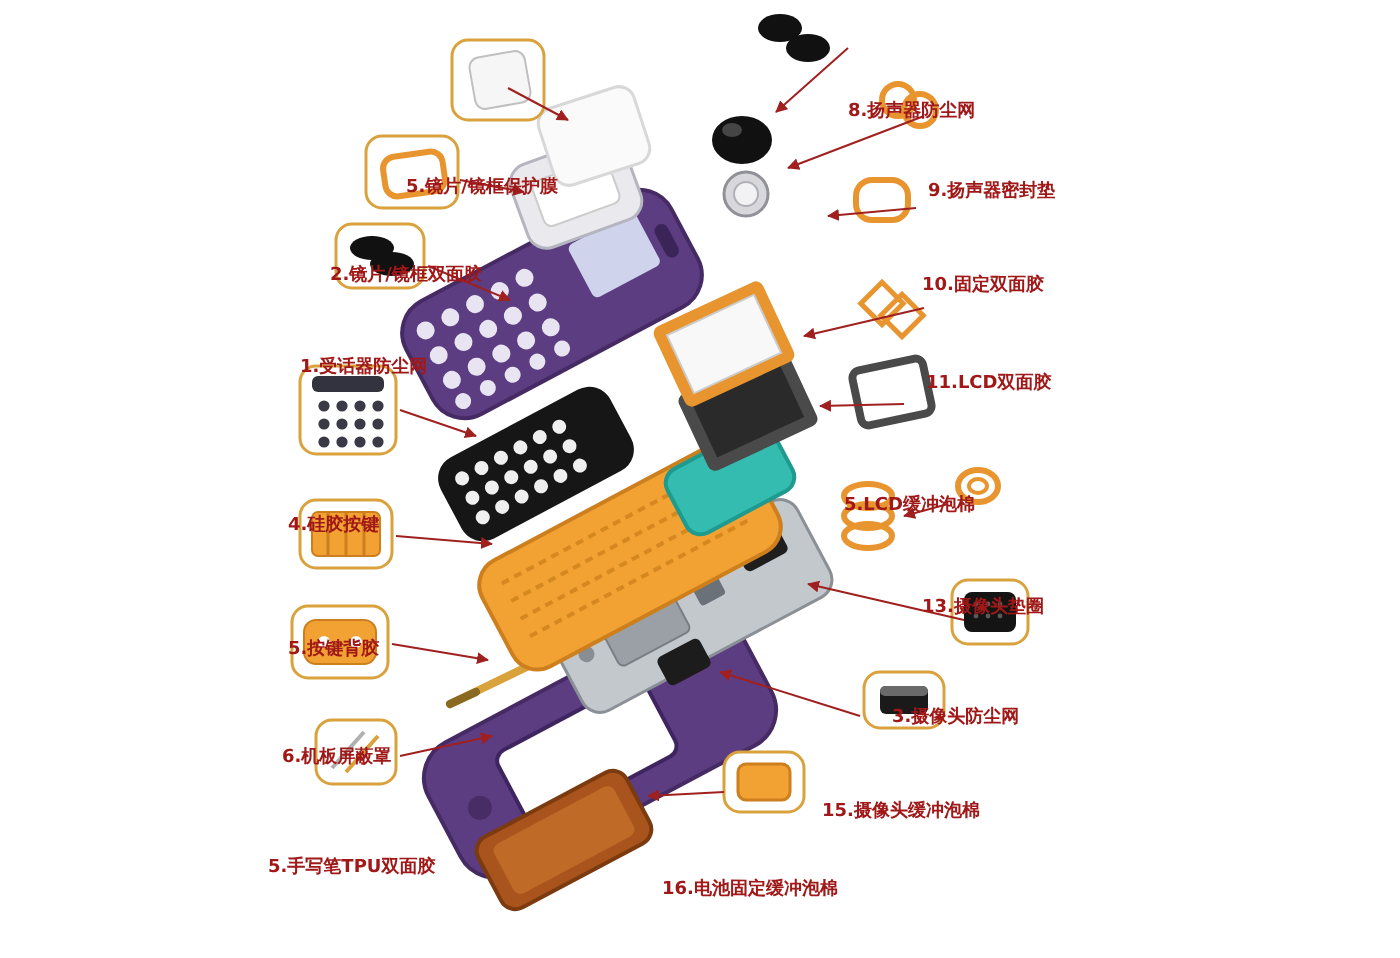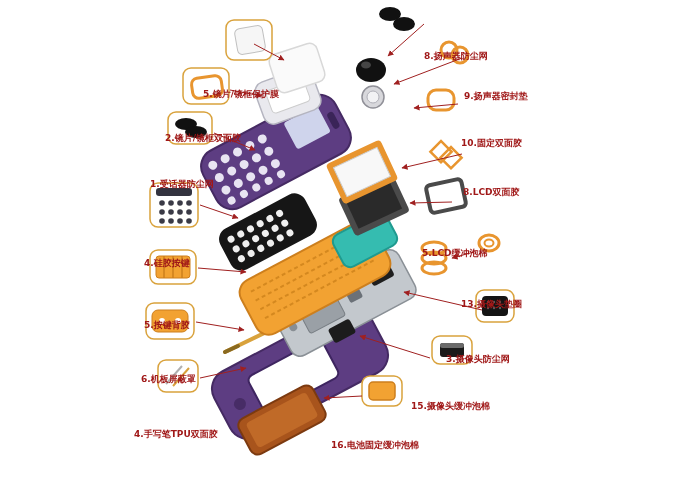--- a/index.html
+++ b/index.html
@@ -300,25 +300,25 @@
       <line x1="362" y1="396" x2="324" y2="398"></line>
     </g>
   </svg>
 
   <div class="part-label" style="left:203px;top:50px">5.镜片/镜框保护膜</div>
   <div class="part-label" style="left:165px;top:94px">2.镜片/镜框双面胶</div>
   <div class="part-label" style="left:150px;top:140px">1.受话器防尘网</div>
   <div class="part-label" style="left:144px;top:219px">4.硅胶按键</div>
   <div class="part-label" style="left:144px;top:281px">5.按键背胶</div>
   <div class="part-label" style="left:141px;top:335px">6.机板屏蔽罩</div>
-  <div class="part-label" style="left:134px;top:390px">4.手写笔TPU双面胶</div>
+  <div class="part-label" style="left:134px;top:390px">5.手写笔TPU双面胶</div>
   <div class="part-label" style="left:424px;top:12px">8.扬声器防尘网</div>
   <div class="part-label" style="left:464px;top:52px">9.扬声器密封垫</div>
   <div class="part-label" style="left:461px;top:99px">10.固定双面胶</div>
-  <div class="part-label" style="left:463px;top:148px">8.LCD双面胶</div>
+  <div class="part-label" style="left:463px;top:148px">11.LCD双面胶</div>
   <div class="part-label" style="left:422px;top:209px">5.LCD缓冲泡棉</div>
   <div class="part-label" style="left:461px;top:260px">13.摄像头垫圈</div>
   <div class="part-label" style="left:446px;top:315px">3.摄像头防尘网</div>
   <div class="part-label" style="left:411px;top:362px">15.摄像头缓冲泡棉</div>
   <div class="part-label" style="left:331px;top:401px">16.电池固定缓冲泡棉</div>
 
 
 </div>
 
 </body></html>

